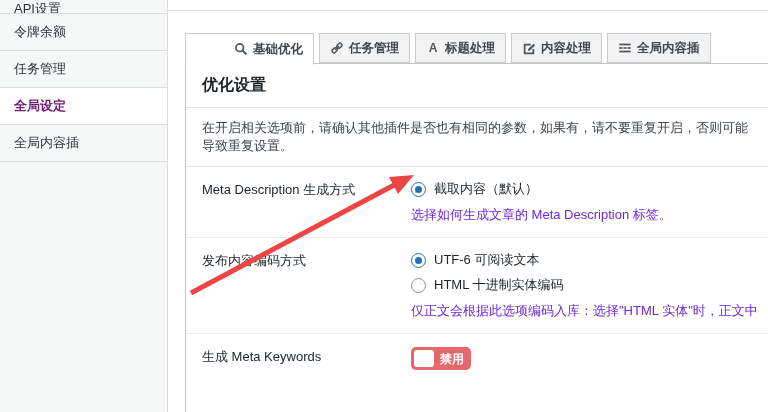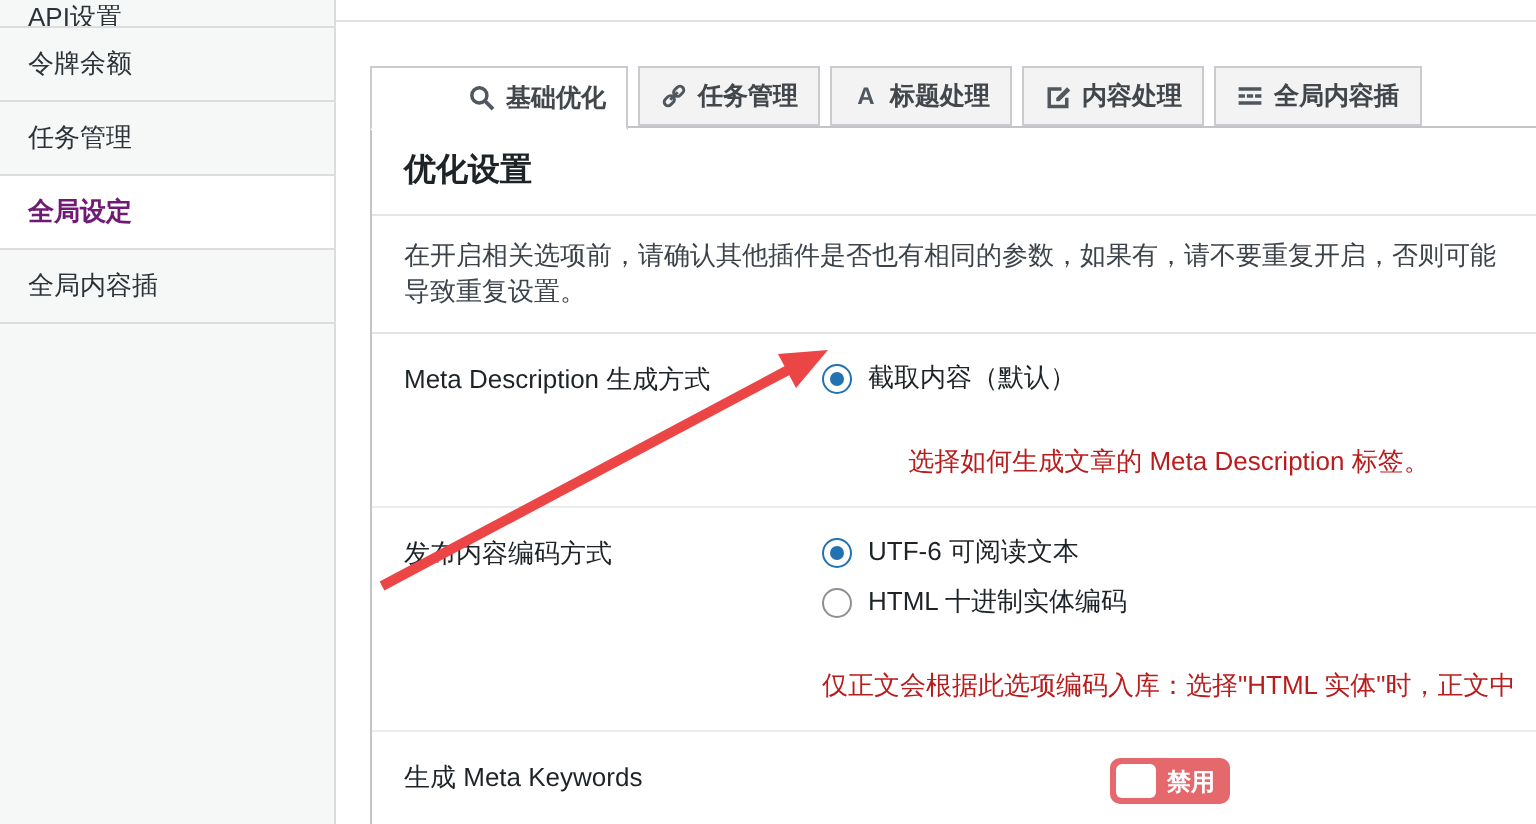--- a/index.html
+++ b/index.html
@@ -30,28 +30,28 @@
   
   .panel { position:absolute; left:185px; top:63px; width:590px; height:360px;
     background:#fff; border:1px solid #c3c4c7; z-index:1; overflow:hidden; }
   .panel-title { padding:11px 16px; font-size:16px; font-weight:bold; color:#1d2327;
     border-bottom:1px solid #e4e4e4; }
   .panel-notice { padding:11px 16px; color:#3c434a; border-bottom:1px solid #e4e4e4; }
 
   .row { display:flex; padding:13px 16px; border-bottom:1px solid #ececec; }
   .row:last-child { border-bottom:none; }
   .flabel { width:209px; flex-shrink:0; font-weight:normal; color:#1d2327; padding-top:1px; }
-  .fctrl { flex:1; min-width:0;text-align:center; }
+  .fctrl { flex:1; min-width:0; }
 
   .opt { display:flex; align-items:center; gap:8px; margin-bottom:7px; cursor:pointer; }
   .radio { width:15px; height:15px; border-radius:50%; border:1px solid #8c8f94;
     background:#fff; position:relative; flex-shrink:0; }
   .radio.checked { border-color:#2271b1; }
   .radio.checked::after { content:""; position:absolute; inset:3px; border-radius:50%; background:#2271b1; }
-  .help { color:#b91c1c; margin-top:24px; }
+  .help { color:#6d28d9; margin-top:8px; }
   .help.nowrap { white-space:nowrap; overflow:hidden; }
 
   .toggle { width:60px; height:23px; background:#e5686c; border-radius:5px; position:relative;
     cursor:pointer; display:inline-block; }
   .toggle .knob { position:absolute; left:3px; top:3px; width:20px; height:17px;
     background:#fff; border-radius:3px; }
   .toggle .tlabel { position:absolute; left:29px; top:4px; color:#fff; font-size:12px; font-weight:bold; }
 
   .arrow-overlay { position:absolute; left:0; top:0; width:768px; height:412px;
     z-index:9; pointer-events:none; }

